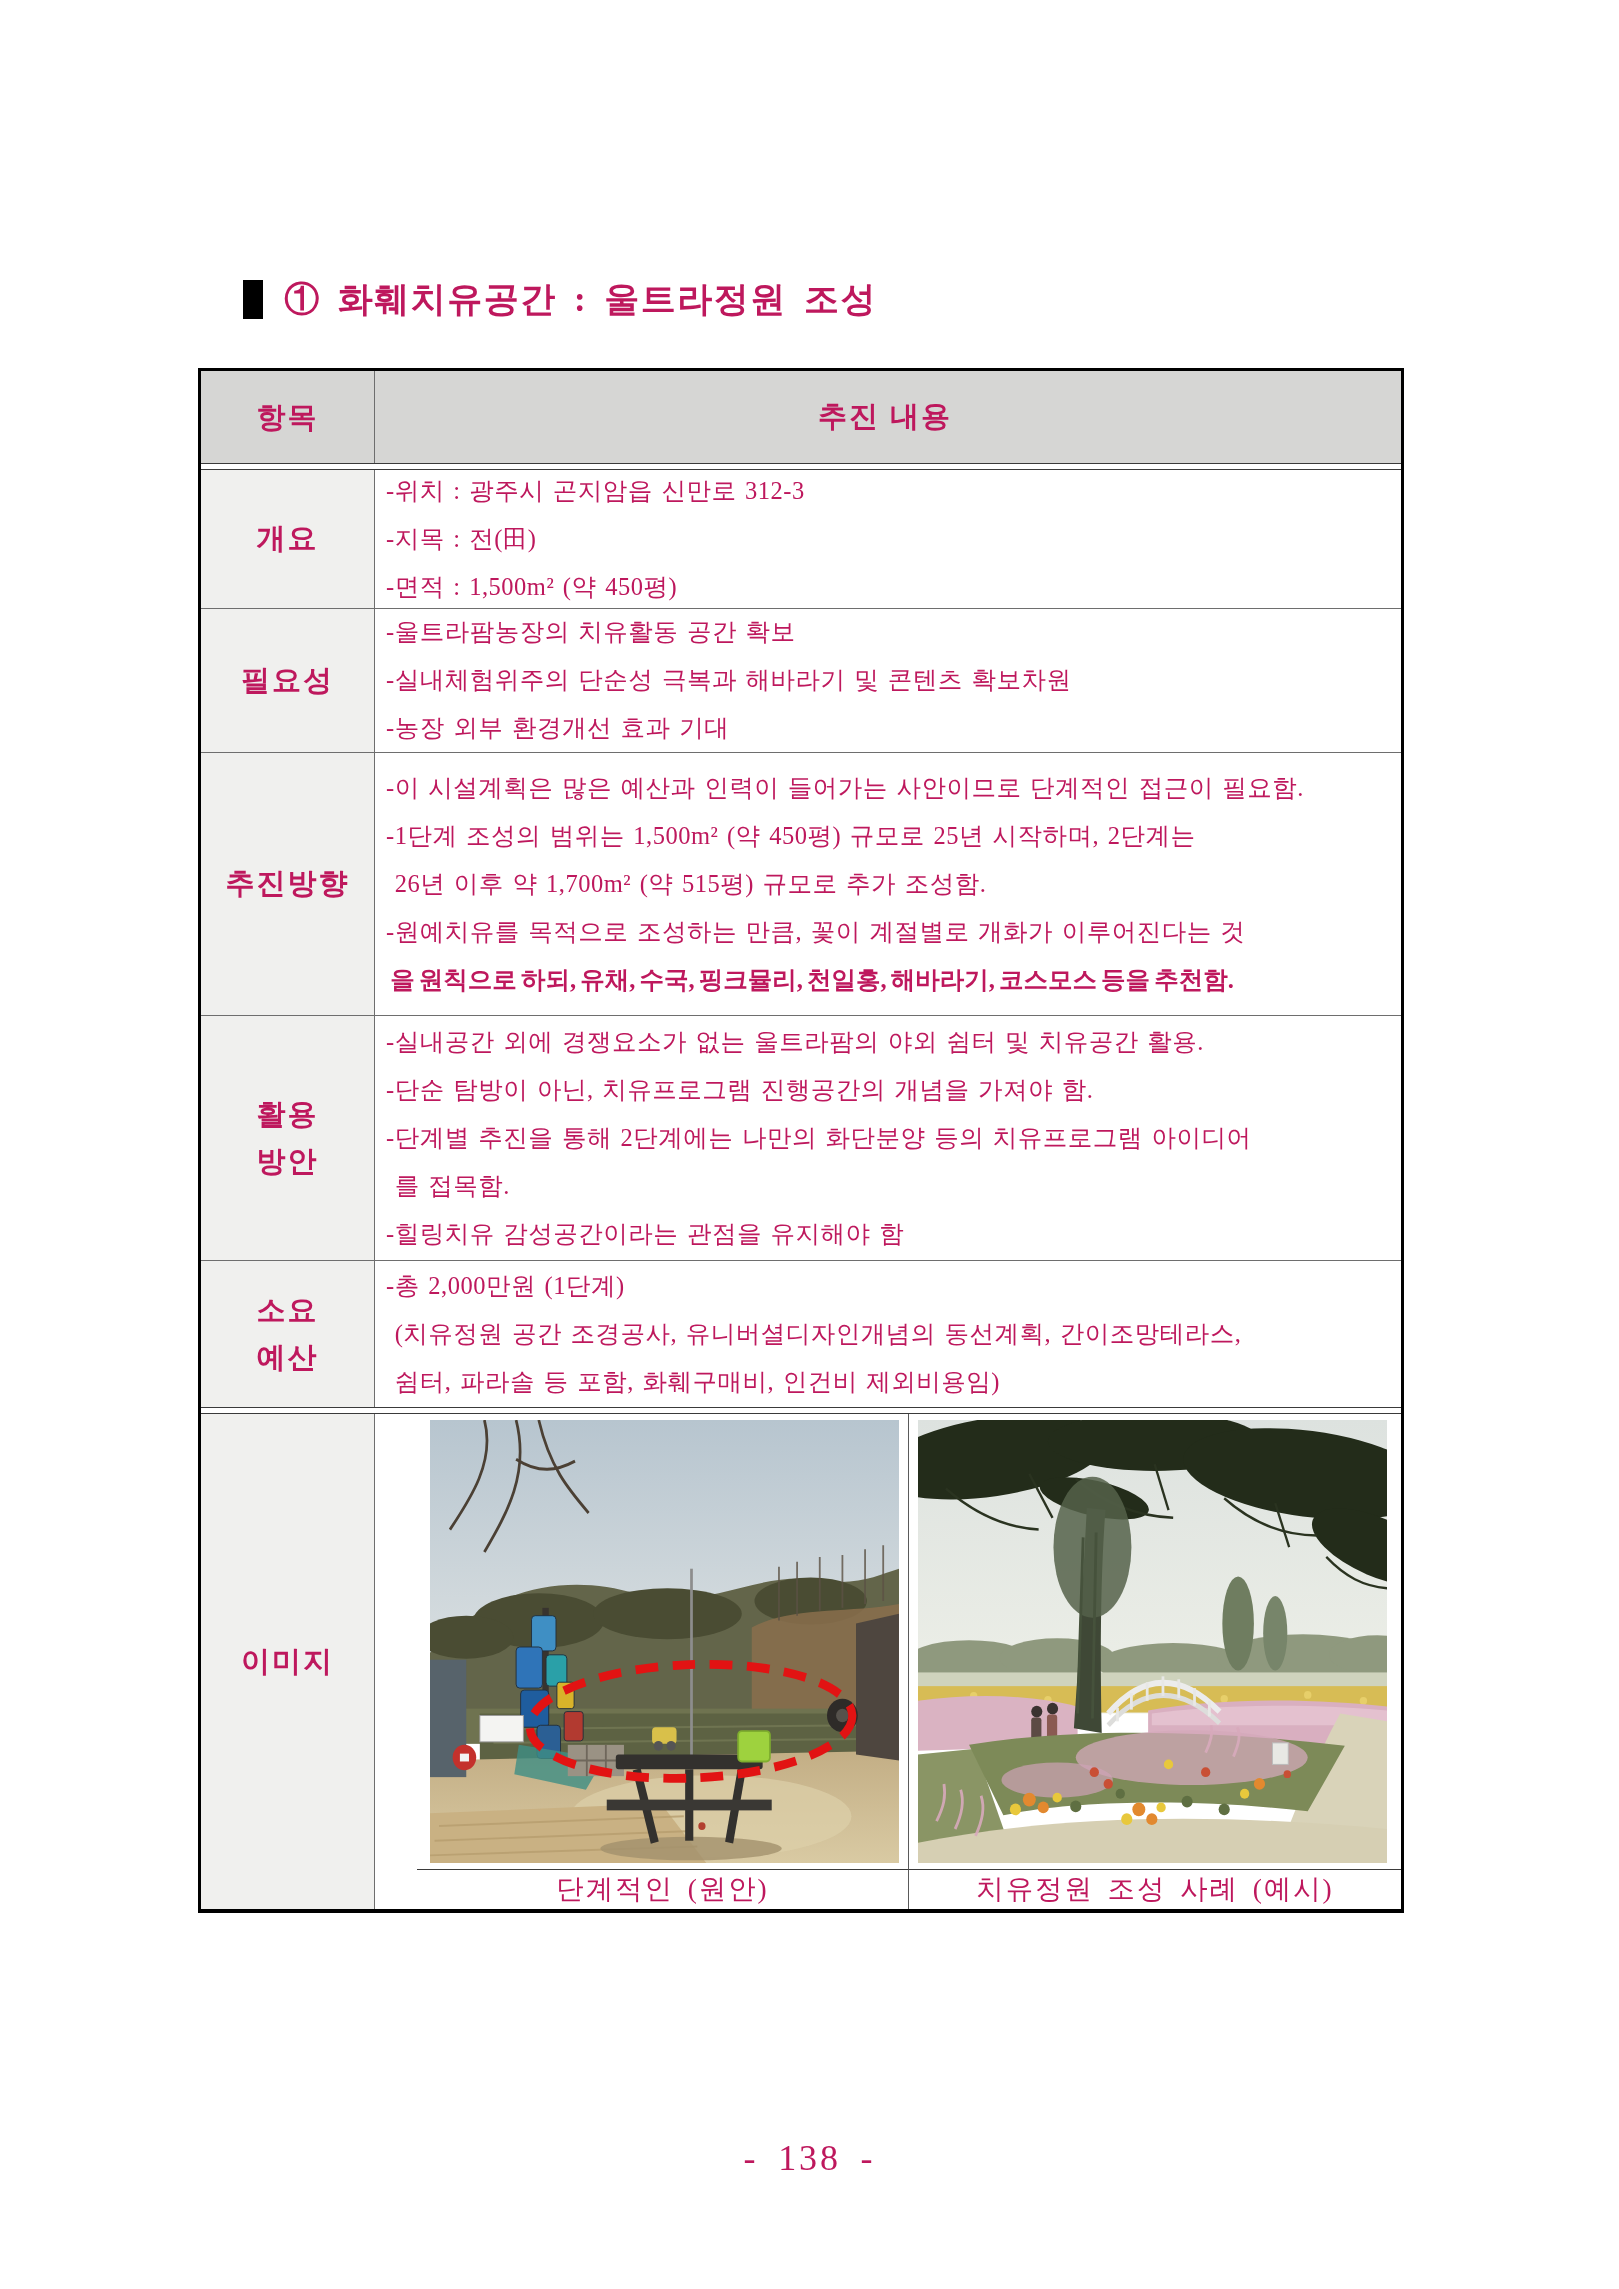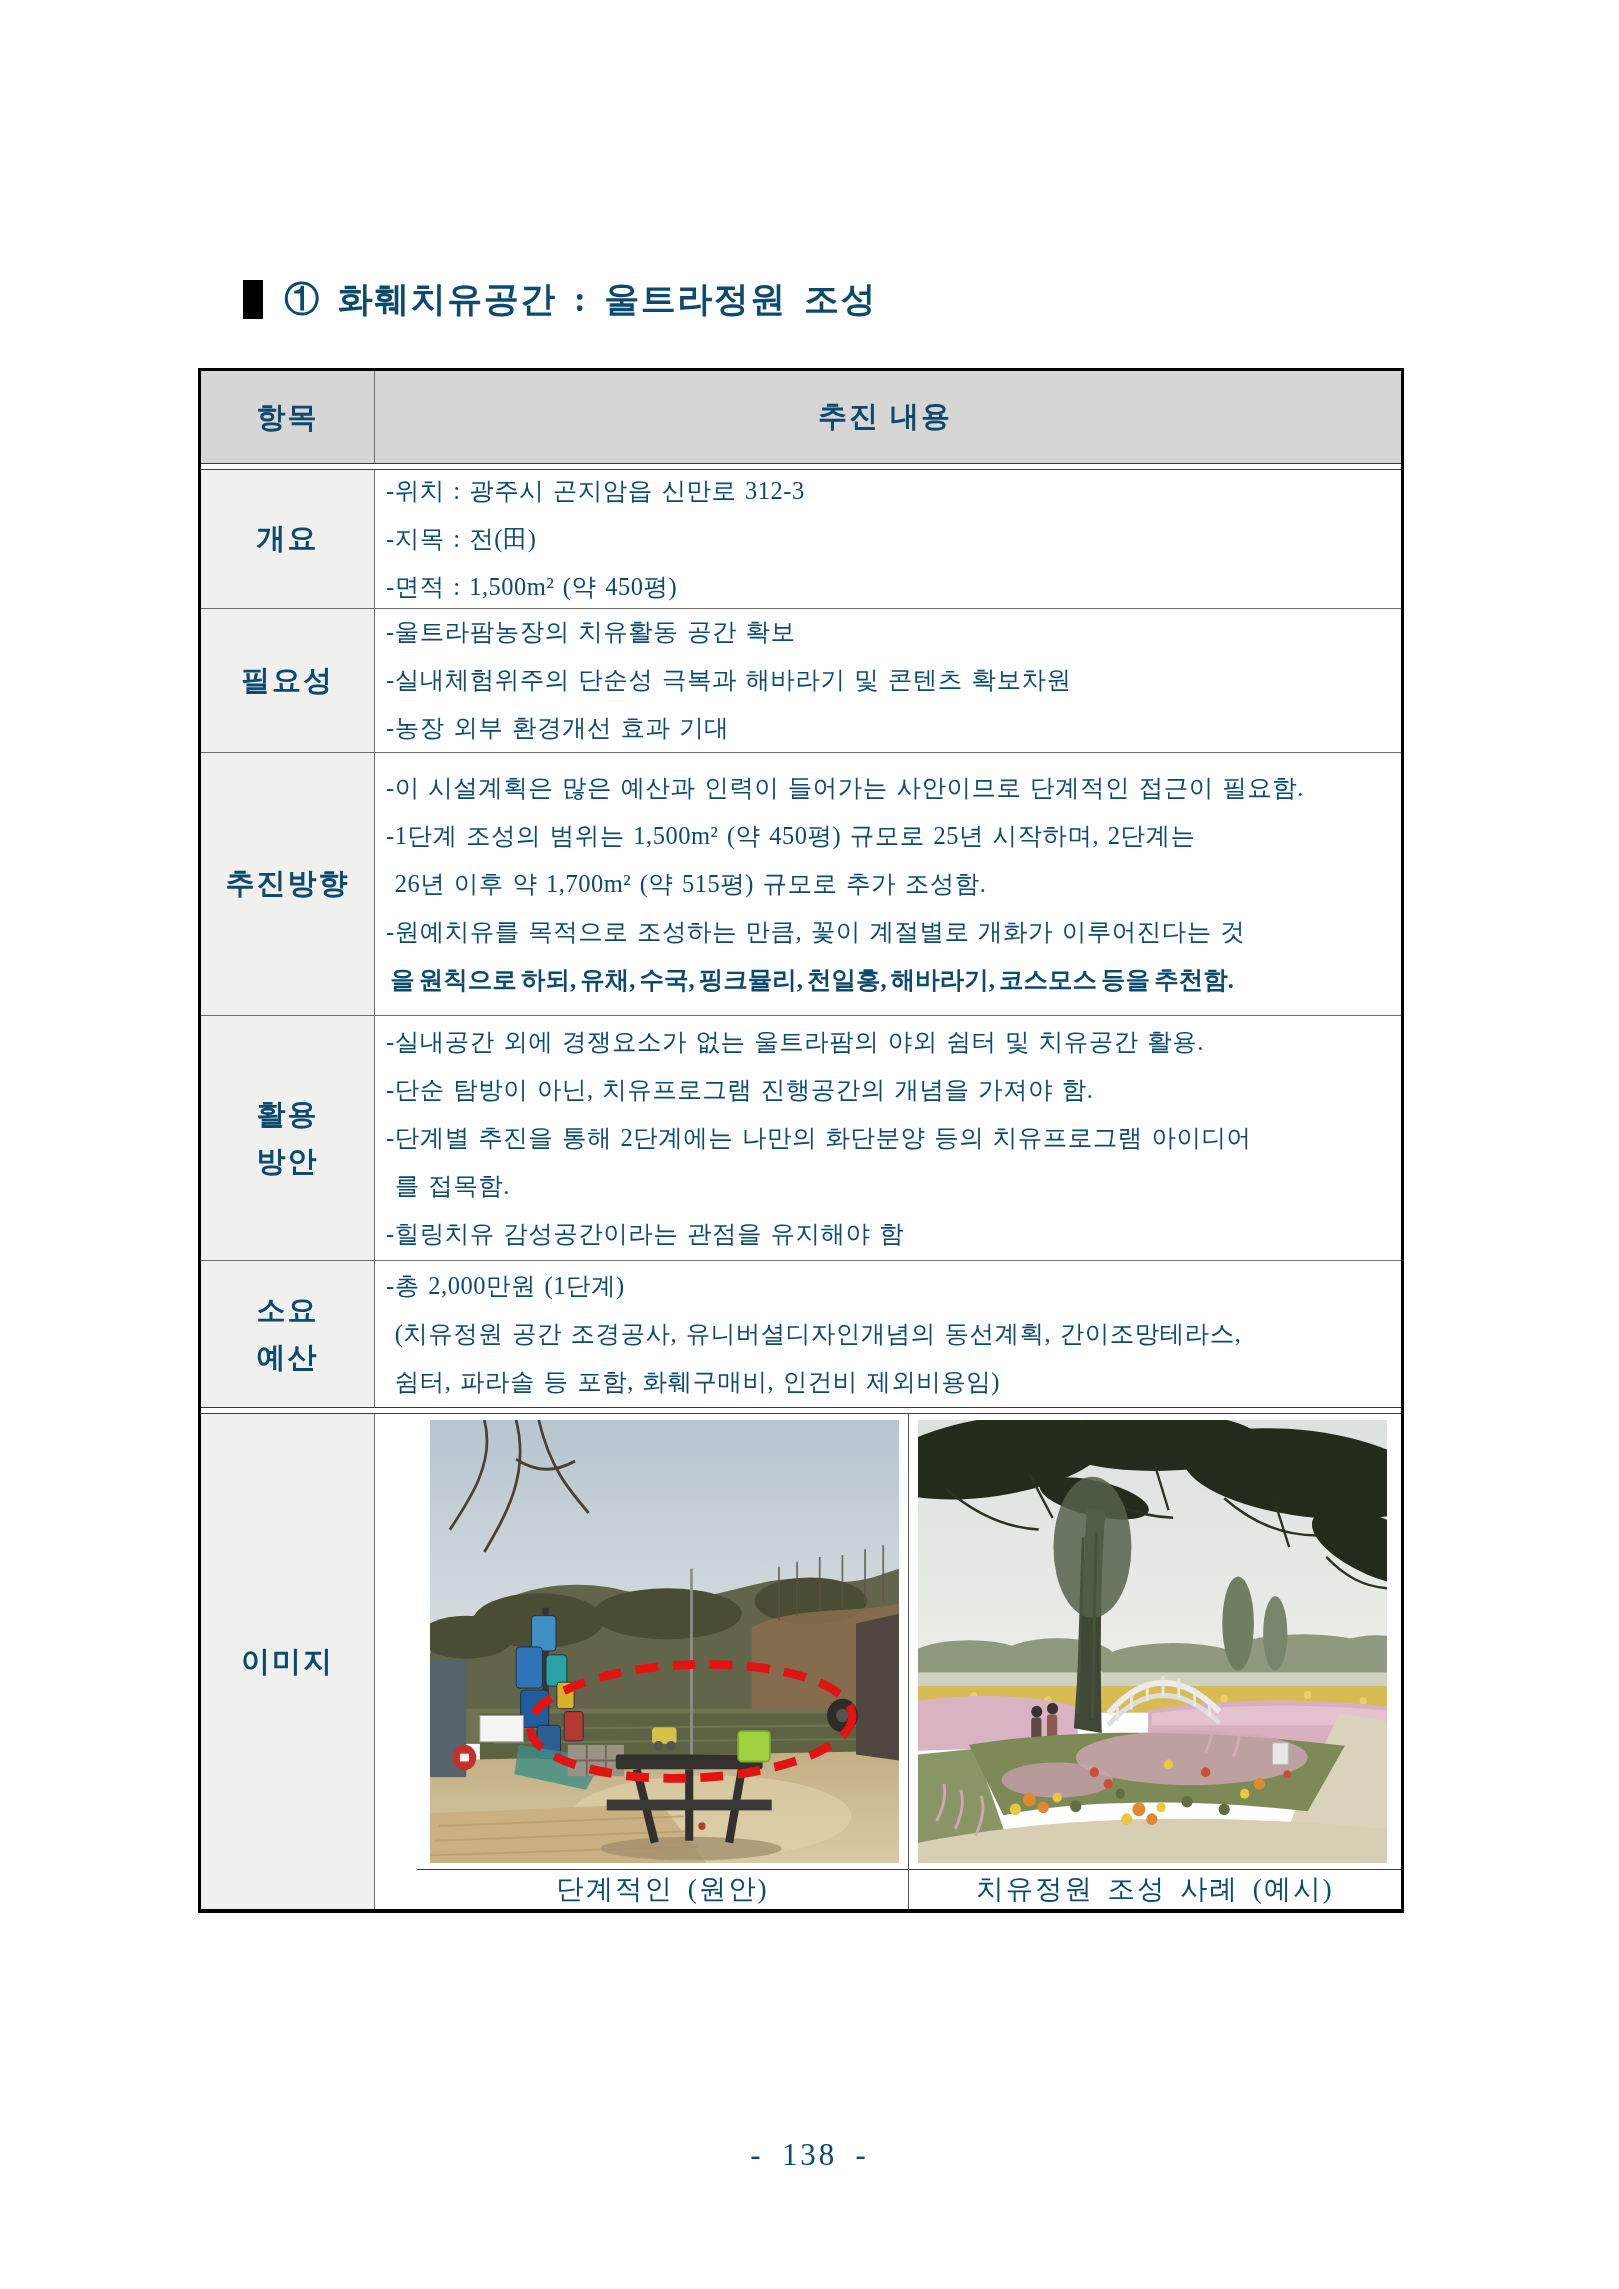--- a/index.html
+++ b/index.html
@@ -1,18 +1,18 @@
 <!DOCTYPE html>
 <html><head>
 <meta charset="utf-8">
 <style>
   html,body { margin:0; padding:0; background:#ffffff; }
   .page {
     position:relative; width:1619px; height:2290px; background:#ffffff;
-    font-family:"Liberation Serif", serif; color:#0c4a6e; overflow:hidden;
+    font-family:"Liberation Serif", serif; color:#be185d; overflow:hidden;
   }
   
   .title { position:absolute; left:243px; top:276px; display:flex; align-items:center; }
   .title .marker {
     display:inline-block; width:19.6px; height:39px; background:#000; margin-right:21.6px;
   }
   .title .title-text {
     font-size:35px; font-weight:600; letter-spacing:1.5px; word-spacing:6.9px; white-space:pre;
   }
   
@@ -62,21 +62,21 @@
   .img-cell svg { width:100%; height:100%; display:block; }
   .cap-cell {
     box-sizing:border-box; border-top:1px solid #3a3a3a;
     display:flex; align-items:center; justify-content:center;
     font-size:27.4px; letter-spacing:2px; word-spacing:4.9px; white-space:pre;
   }
   .cap-cell.left { border-right:1px solid #5a5a5a; }
   
   .page-number {
     position:absolute; top:2137px; left:0; width:1619px; text-align:center;
-    font-size:31px; letter-spacing:2.9px; word-spacing:7.8px; white-space:pre;
+    font-size:36px; letter-spacing:2.9px; word-spacing:7.8px; white-space:pre;
   }
 </style>
 </head>
 <body>
 
 <div class="page">
 
   <div class="title">
     <span class="marker"></span>
     <span class="title-text">① 화훼치유공간 : 울트라정원 조성</span>

